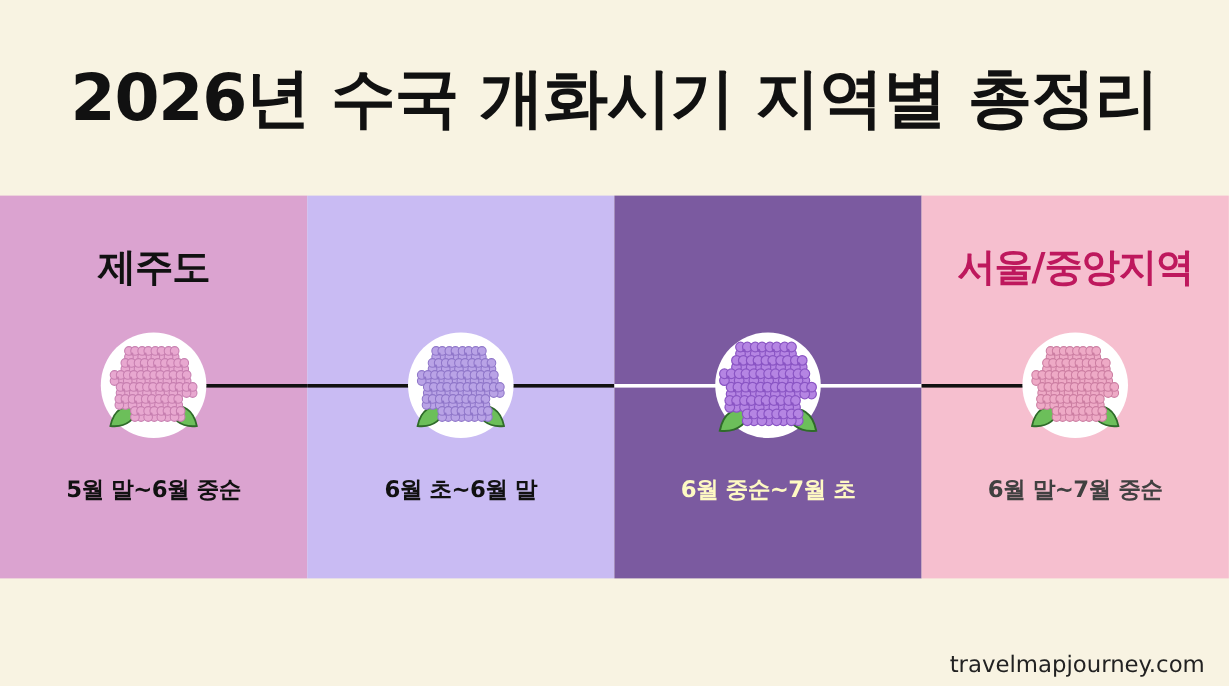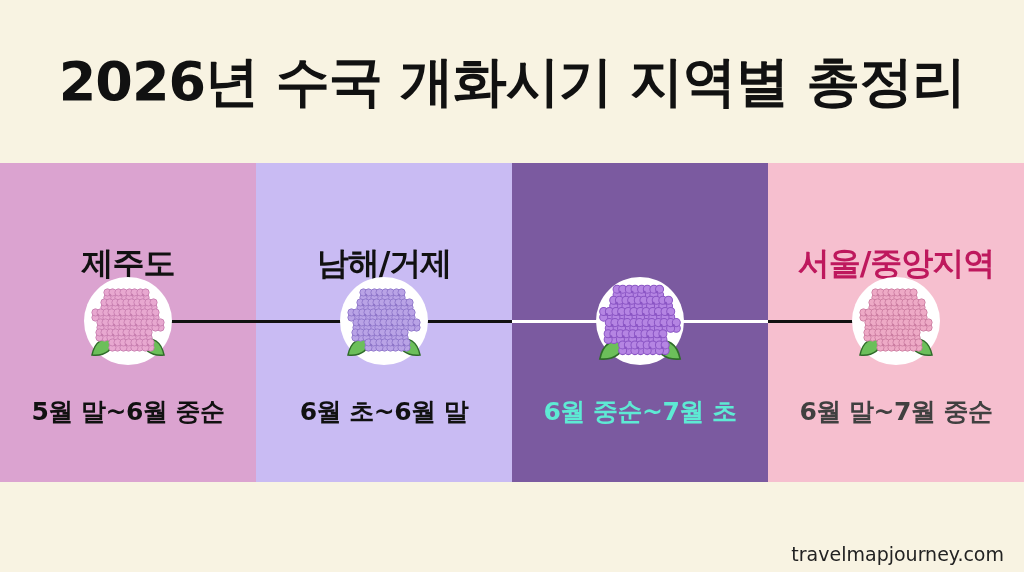--- a/index.html
+++ b/index.html
@@ -16,25 +16,25 @@
   }
   .band {
     position: absolute; left: 0; top: 163px; width: 1024px; height: 319px;
     display: flex;
   }
   .panel {
     position: relative; width: 256px; height: 100%;
   }
   .panel .region {
     position: absolute; top: 38px; left: 0; width: 100%;
-    text-align: center; font-size: 32px; font-weight: bold; letter-spacing: -1px; margin-top: 41px;
+    text-align: center; font-size: 32px; font-weight: bold; letter-spacing: -1px;
   }
   .panel .period {
     position: absolute; top: 232px; left: 0; width: 100%;
-    text-align: center; font-size: 25px; font-weight: bold; letter-spacing: -0.5px;
+    text-align: center; font-size: 19px; font-weight: bold; letter-spacing: -0.5px;
   }
   .line {
     position: absolute; top: 157px; height: 3px;
   }
   .flower-wrap {
     position: absolute; top: 114px; left: 50%; transform: translateX(-50%);
     width: 88px; height: 88px; border-radius: 50%; background: #fff;
   }
   .flower-wrap.big { width: 88px; height: 88px; background: #fff; }
   .flower-wrap svg { position: absolute; left: -8px; top: -8px; }
@@ -267,21 +267,20 @@
             <circle cx="74.54558441227157" cy="73.45441558772843" r="3.6" fill="#e8a8d0" stroke="#c77fb0" stroke-width="0.9"></circle>
             <circle cx="72" cy="76" r="1.2" fill="#c77fb0"></circle>
           </g>
         </svg>
     </div>
     <div class="period" style="color: rgb(17, 17, 17);">5월 말~6월 중순</div>
   </div>
 
   <div class="panel" style="background: rgb(201, 187, 243);">
     <div class="line" style="left:0; width:256px; background:#111;"></div>
-    <div class="region" style="color: rgb(17, 17, 17);">남해/거제</div>
     <div class="flower-wrap">
       <svg width="104" height="104" viewBox="0 0 104 104">
           <path d="M16 86 Q20 66 40 70 Q34 88 16 86 Z" fill="#6cbf5a" stroke="#2f6b2a" stroke-width="1.5"></path>
           <path d="M88 86 Q84 66 64 70 Q70 88 88 86 Z" fill="#6cbf5a" stroke="#2f6b2a" stroke-width="1.5"></path>
           <g>
             <circle cx="36.54558441227157" cy="28.54558441227157" r="3.6" fill="#b9a3e6" stroke="#8f76c9" stroke-width="0.9"></circle>
             <circle cx="31.45441558772843" cy="28.545584412271573" r="3.6" fill="#b9a3e6" stroke="#8f76c9" stroke-width="0.9"></circle>
             <circle cx="31.454415587728427" cy="23.45441558772843" r="3.6" fill="#b9a3e6" stroke="#8f76c9" stroke-width="0.9"></circle>
             <circle cx="36.54558441227157" cy="23.454415587728427" r="3.6" fill="#b9a3e6" stroke="#8f76c9" stroke-width="0.9"></circle>
             <circle cx="34" cy="26" r="1.2" fill="#8f76c9"></circle>
@@ -705,21 +704,21 @@
           </g>
           <g>
             <circle cx="74.54558441227157" cy="78.54558441227157" r="3.6" fill="#b585e3" stroke="#8a55c4" stroke-width="0.9"></circle>
             <circle cx="69.45441558772843" cy="78.54558441227157" r="3.6" fill="#b585e3" stroke="#8a55c4" stroke-width="0.9"></circle>
             <circle cx="69.45441558772843" cy="73.45441558772843" r="3.6" fill="#b585e3" stroke="#8a55c4" stroke-width="0.9"></circle>
             <circle cx="74.54558441227157" cy="73.45441558772843" r="3.6" fill="#b585e3" stroke="#8a55c4" stroke-width="0.9"></circle>
             <circle cx="72" cy="76" r="1.2" fill="#8a55c4"></circle>
           </g>
         </svg>
     </div>
-    <div class="period" style="color: #5eead4;">6월 중순~7월 초</div>
+    <div class="period" style="color: #fef9c3;">6월 중순~7월 초</div>
   </div>
 
   <div class="panel" style="background: rgb(246, 191, 207);">
     <div class="line" style="left:0; width:128px; background:#111;"></div>
     <div class="region" style="color: #be185d;">서울/중앙지역</div>
     <div class="flower-wrap">
       <svg width="104" height="104" viewBox="0 0 104 104">
           <path d="M16 86 Q20 66 40 70 Q34 88 16 86 Z" fill="#6cbf5a" stroke="#2f6b2a" stroke-width="1.5"></path>
           <path d="M88 86 Q84 66 64 70 Q70 88 88 86 Z" fill="#6cbf5a" stroke="#2f6b2a" stroke-width="1.5"></path>
           <g>

